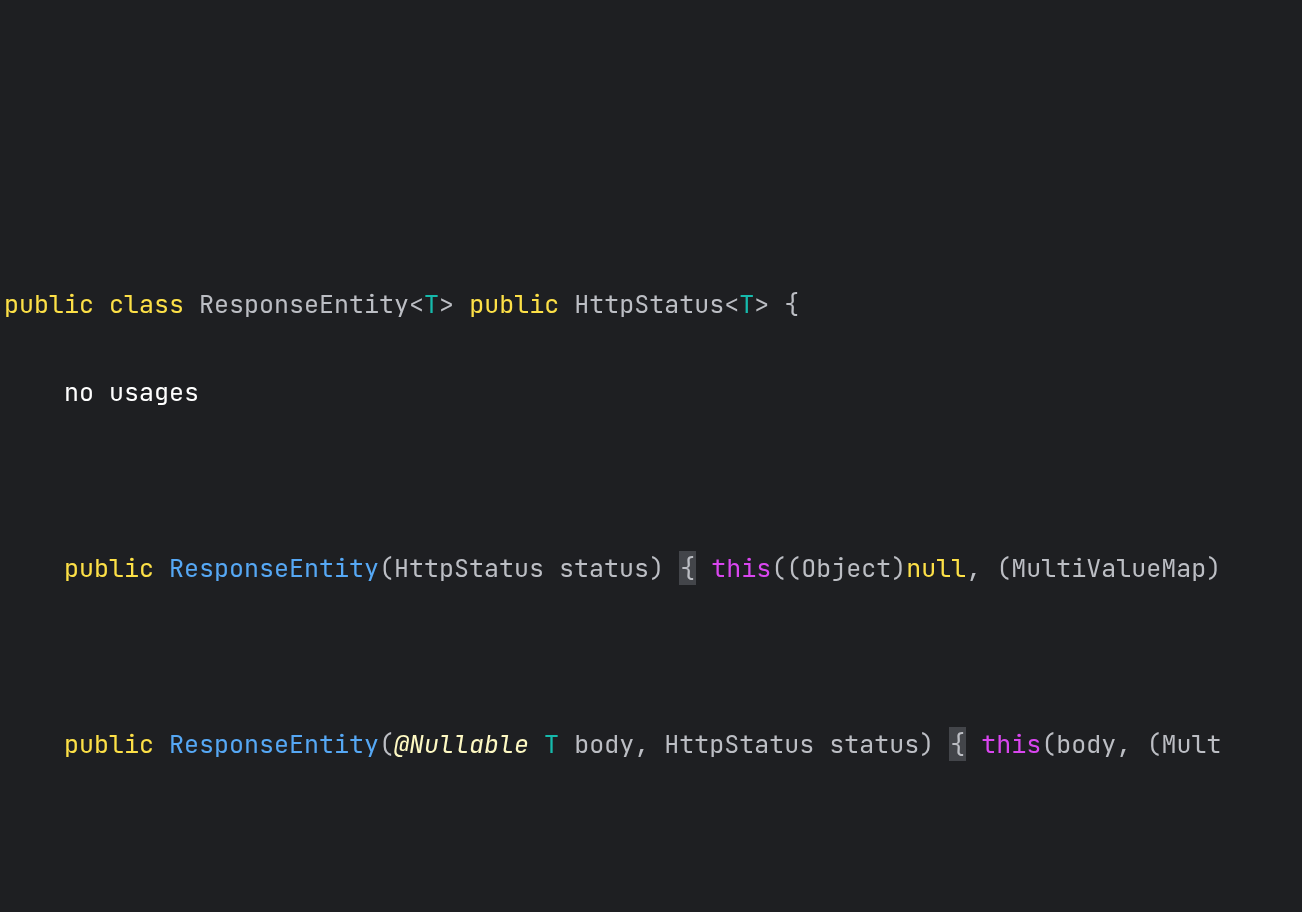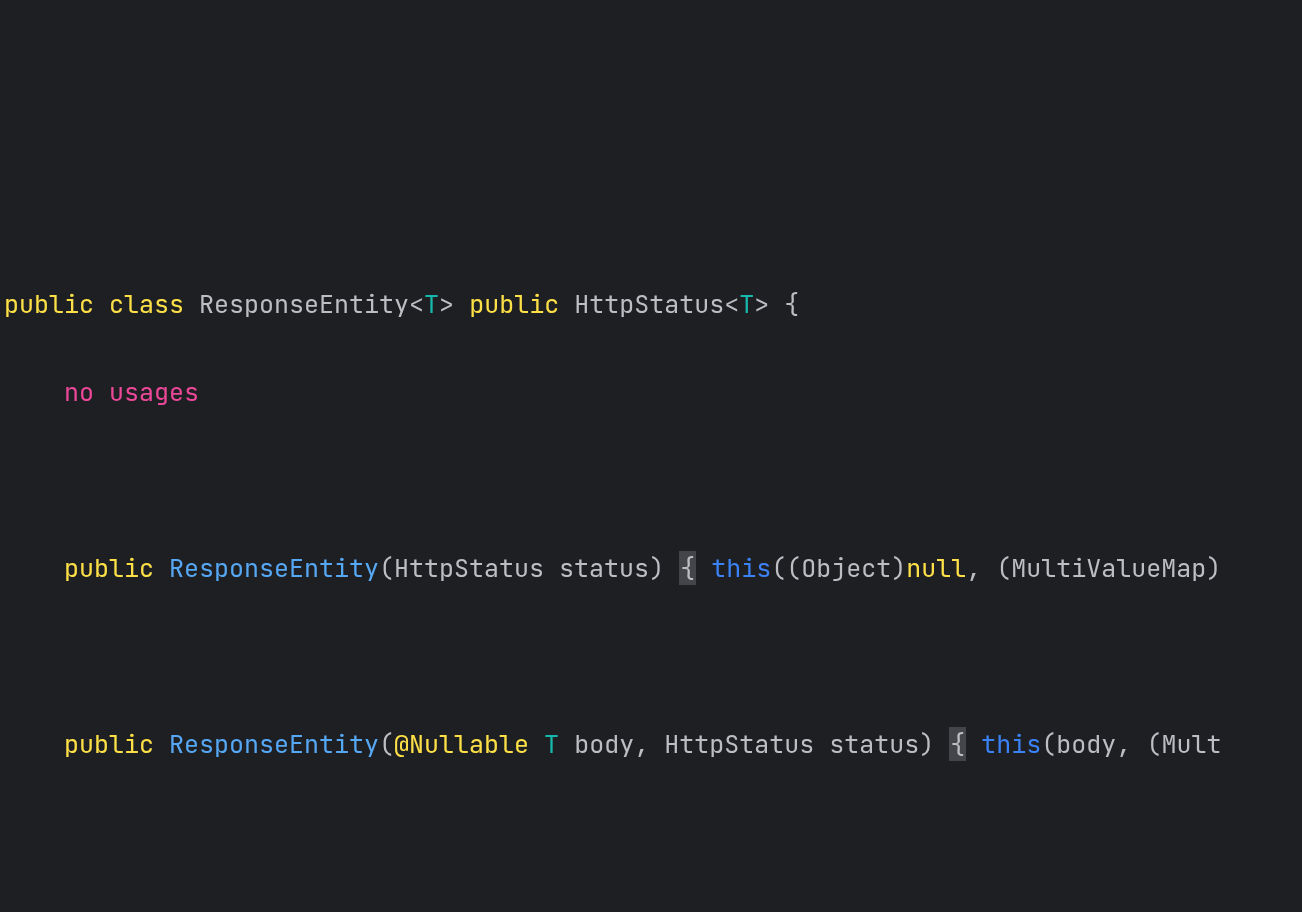--- a/index.html
+++ b/index.html
@@ -17,24 +17,24 @@
   }
   .editor {
     padding-top: 18px;
     padding-left: 4px;
   }
   .kw      { color: #fde047; }   
   .type    { color: #bcbec4; }   
   .tparam  { color: #16baac; }   
   .ident   { color: #c77dbb; }   
   .ctor    { color: #56a8f5; }   
-  .this    { color: #3b82f6; }
-  .ann     { color: #fde047; }   
+  .this    { color: #d946ef; }
+  .ann     { color: #fef9c3; font-style: italic; }   
   .punct   { color: #bcbec4; }
-  .hint    { color: #ec4899; font-style: normal; }
+  .hint    { color: #ffffff; font-style: normal; }
   .hl-brace { background: #43454a; color:#bcbec4; padding:0 1px;}
 </style>
 </head>
 <body>
 
 
 
 <div class="editor">
 <div><span class="kw">public</span> <span class="kw">class</span> <span class="type">ResponseEntity</span><span class="punct">&lt;</span><span class="tparam">T</span><span class="punct">&gt;</span> <span class="kw">public</span> <span class="type">HttpStatus</span><span class="punct">&lt;</span><span class="tparam">T</span><span class="punct">&gt;</span> <span class="punct">{</span></div>
 <div>    <span class="hint">no usages</span></div>

